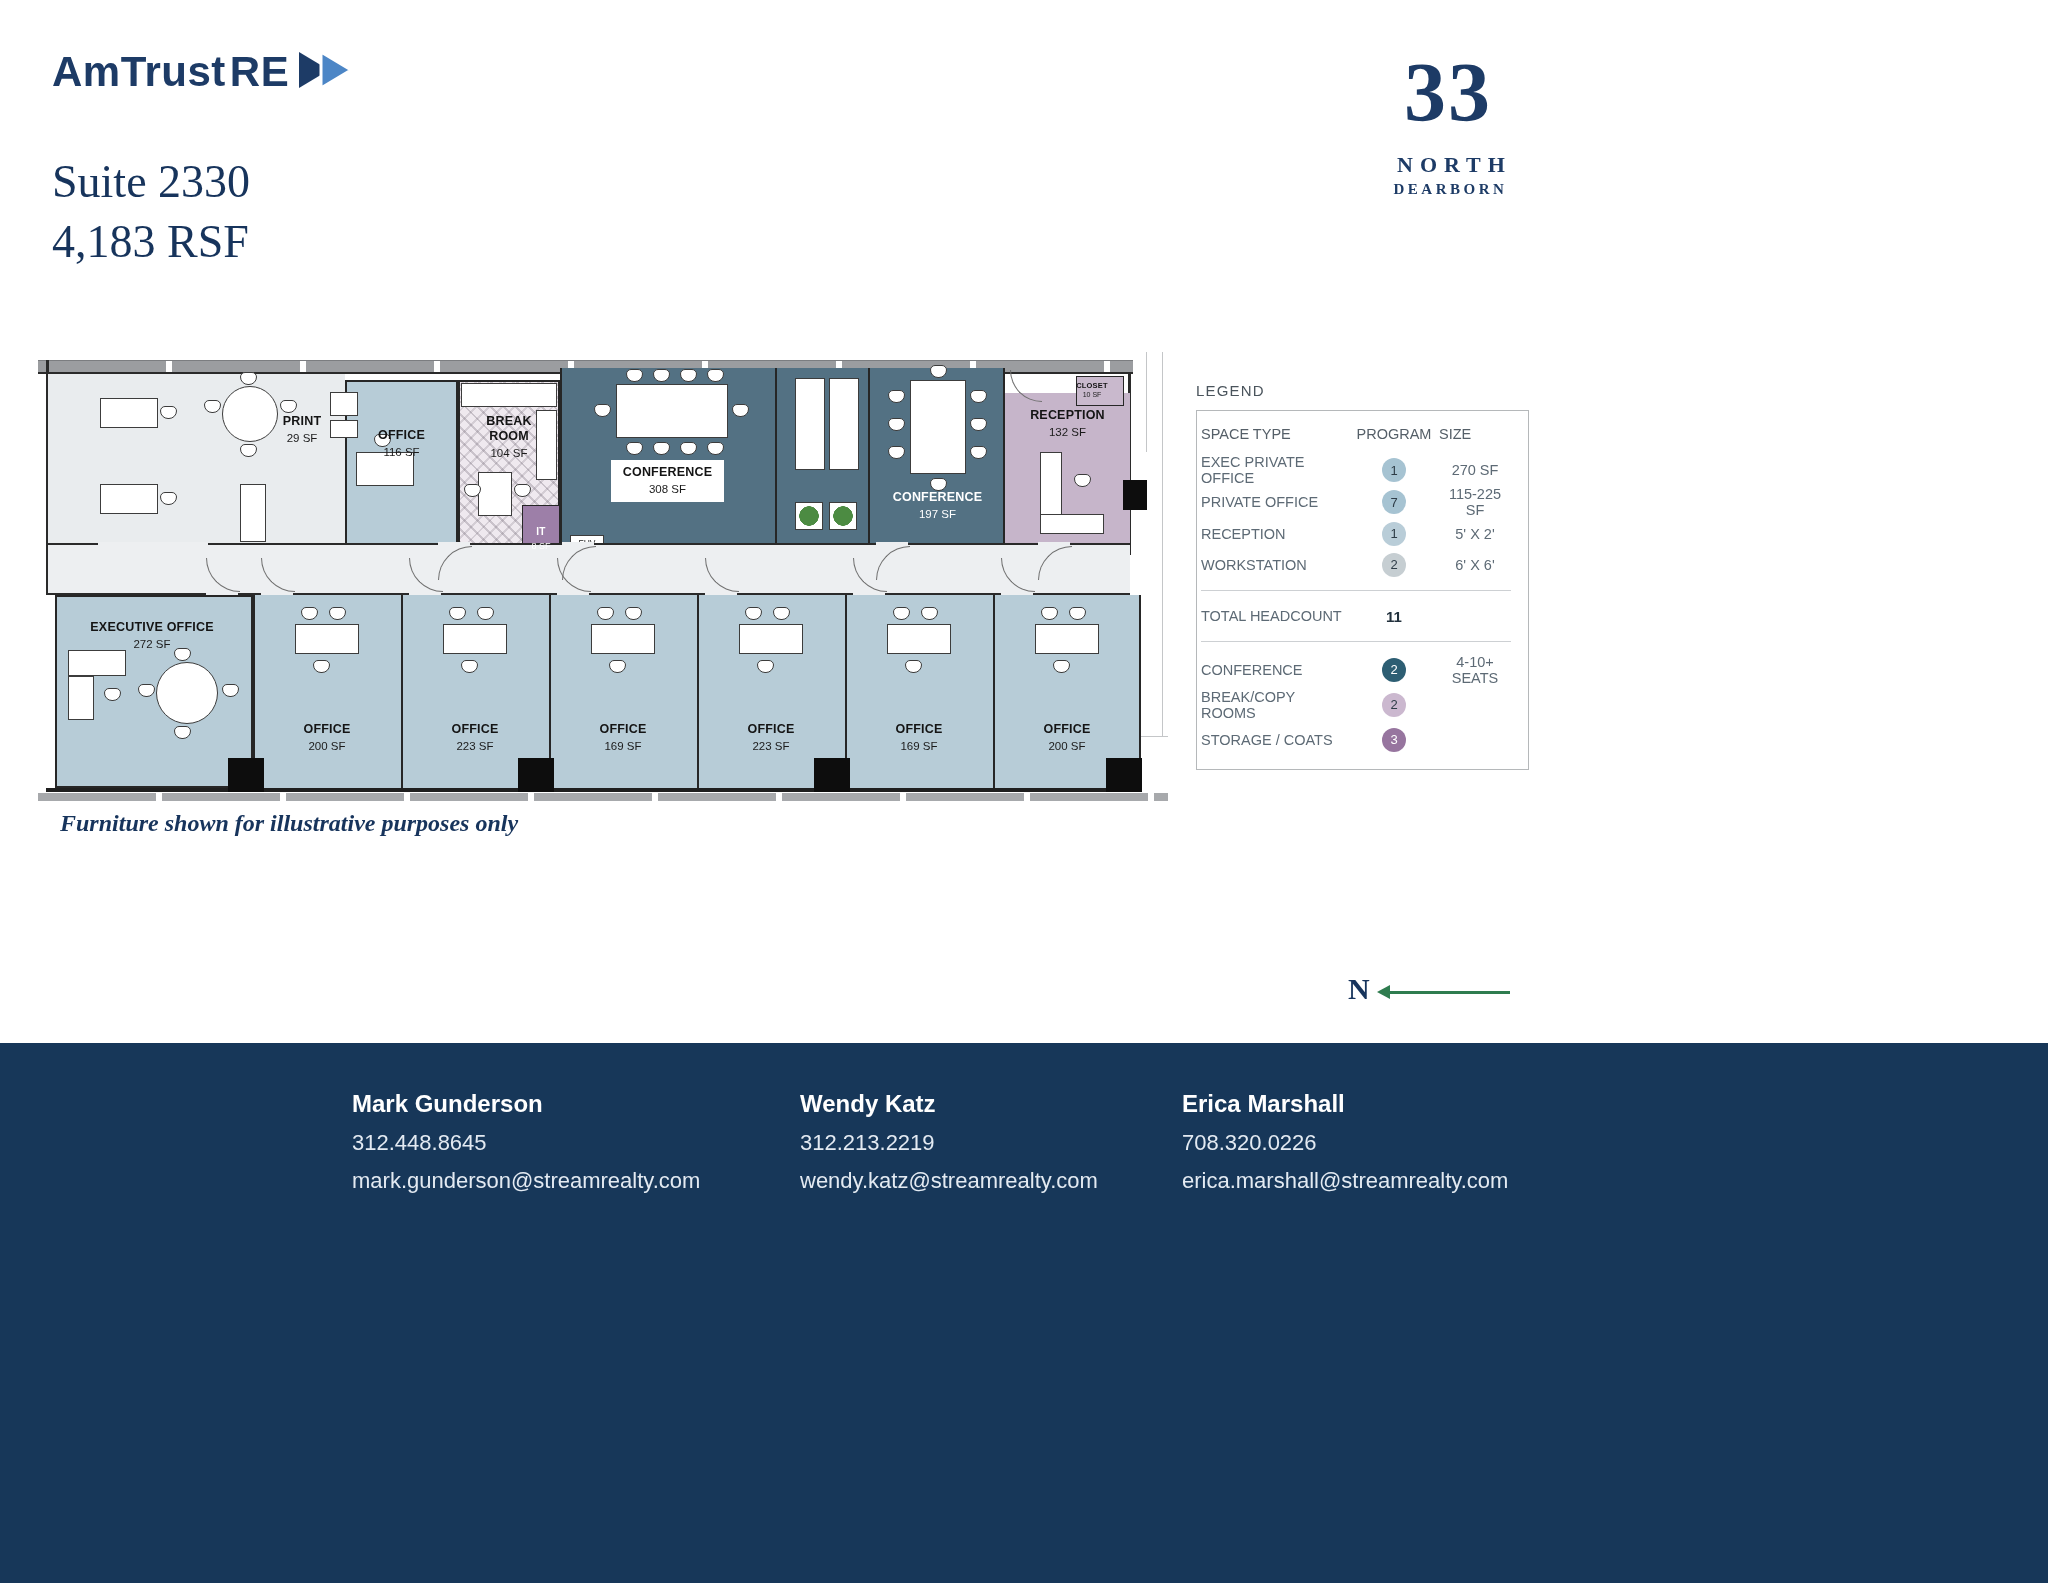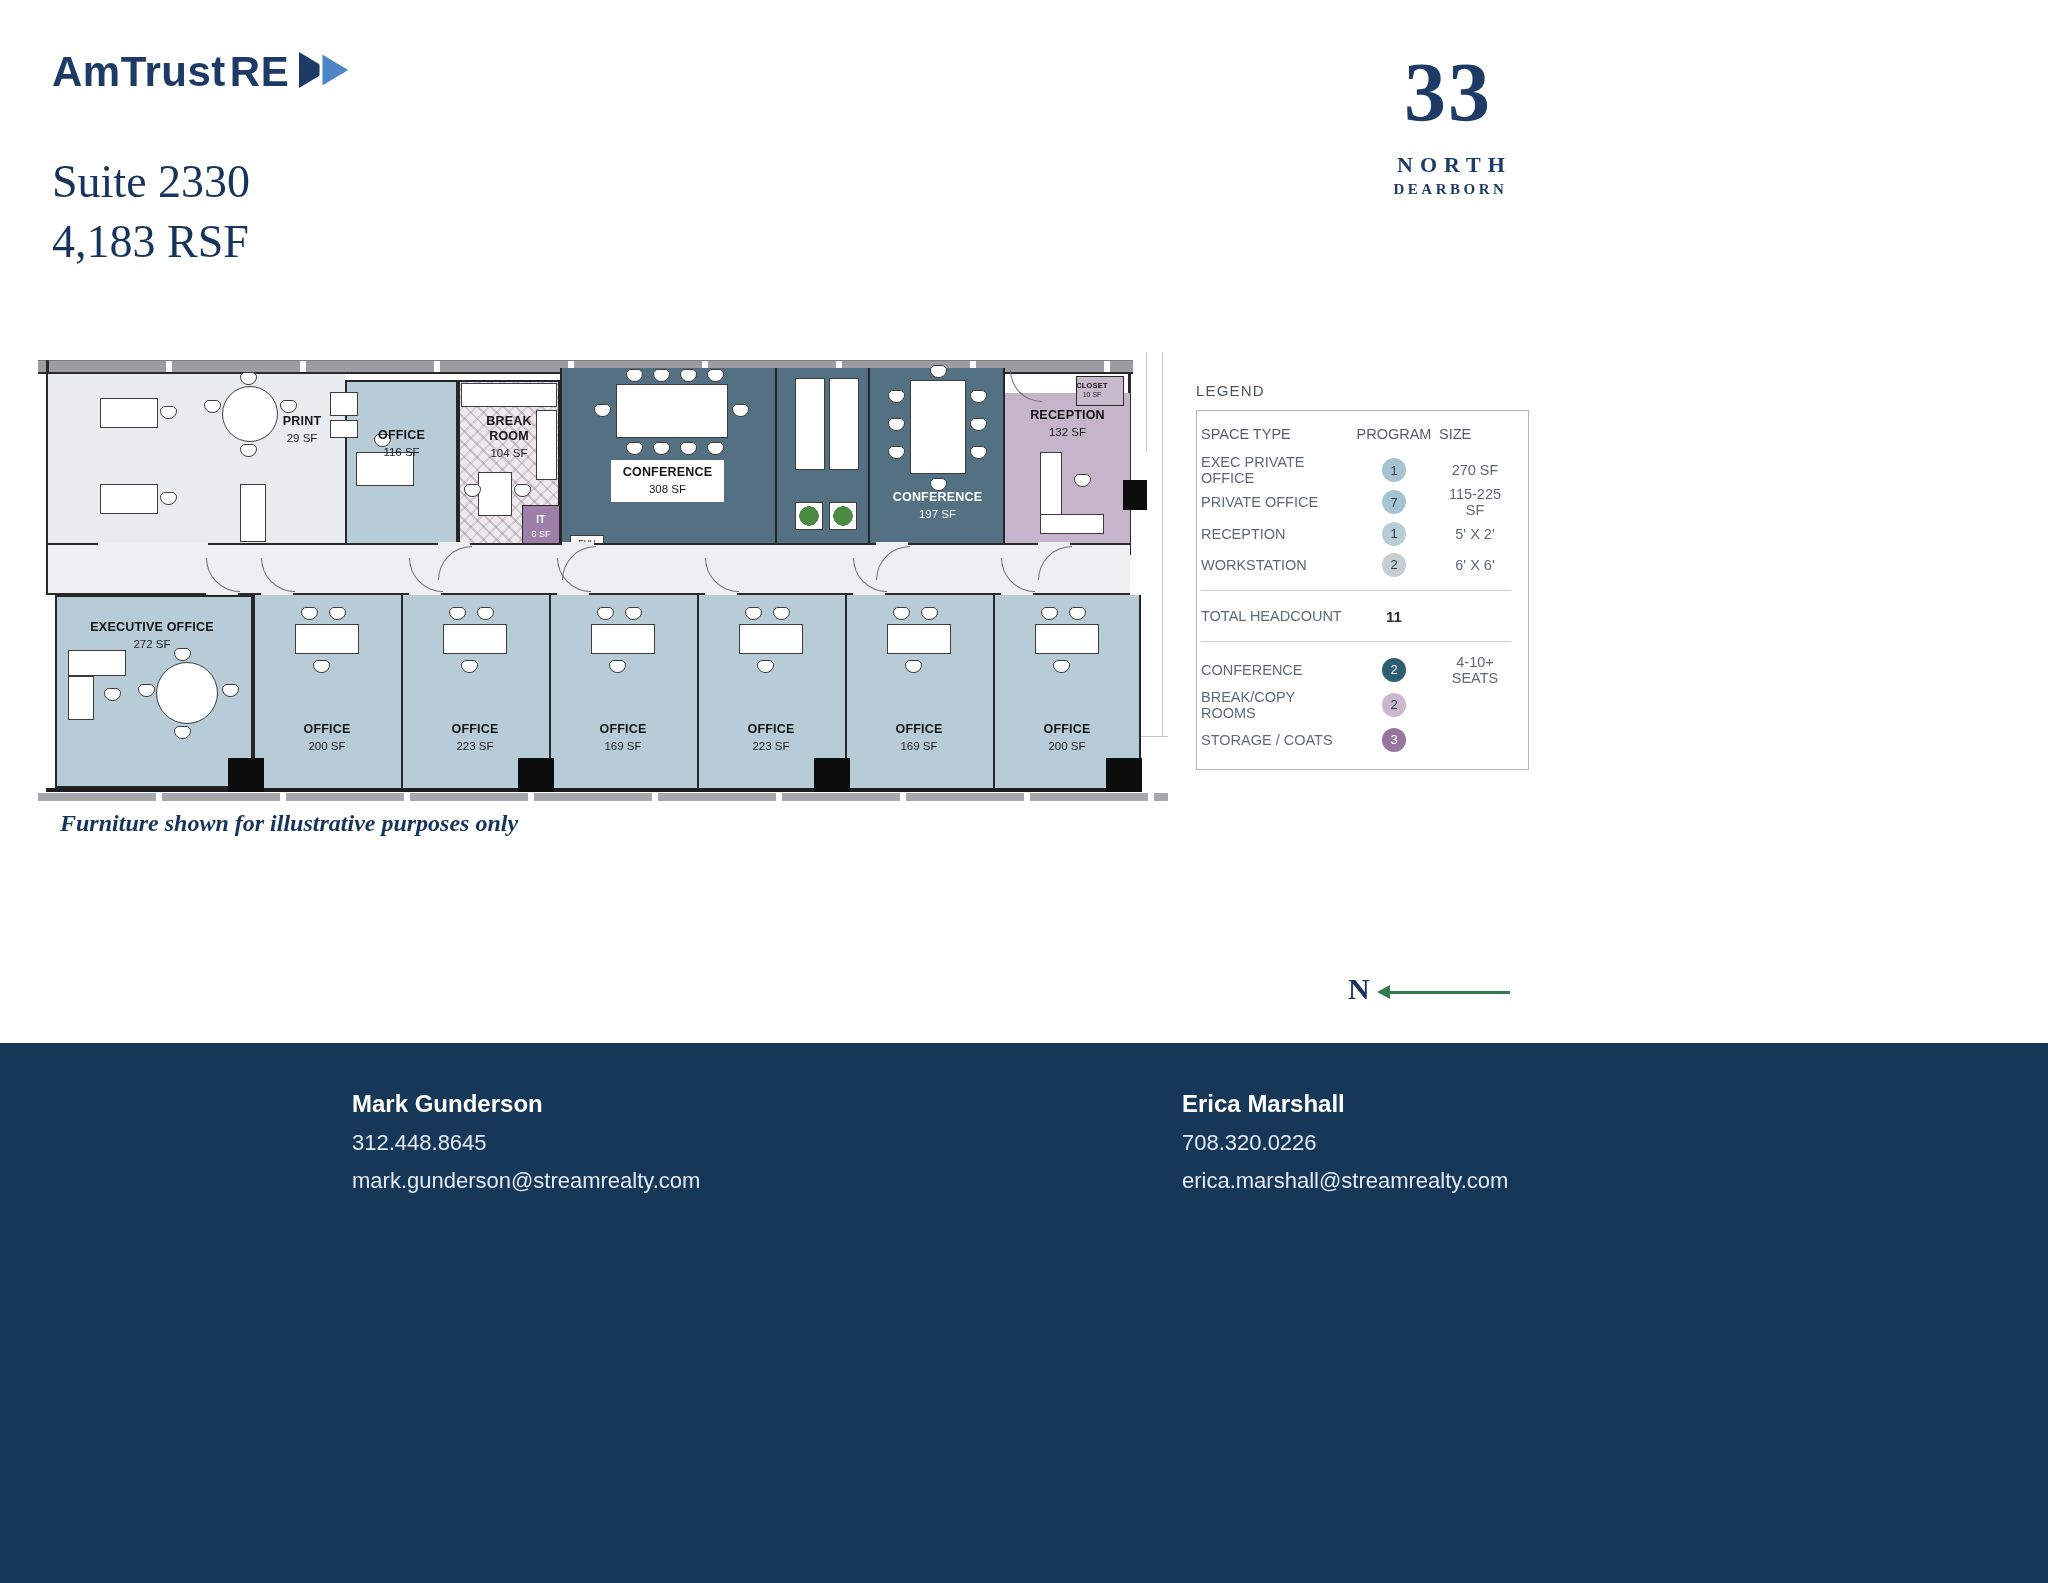--- a/index.html
+++ b/index.html
@@ -264,21 +264,21 @@
       <span class="rs">29 SF</span>
     </div>
   <div class="rlabel" style="left:307px;top:76px;width:113px">
       <span class="rn">OFFICE</span>
       <span class="rs">116 SF</span>
     </div>
   <div class="rlabel" style="left:440px;top:62px;width:62px">
       <span class="rn">BREAK ROOM</span>
       <span class="rs">104 SF</span>
     </div>
-  <div class="rlabel light small" style="left:484px;top:160px;width:38px">
+  <div class="rlabel light small" style="left:484px;top:172px;width:38px">
       <span class="rn">IT</span>
       <span class="rs">8 SF</span>
     </div>
   <div class="rlabel" style="left:522px;top:108px;width:215px"><span class="pillbg"><span class="rn">CONFERENCE</span><span class="rs">308 SF</span></span></div>
   <div class="rlabel light" style="left:832px;top:138px;width:135px">
       <span class="rn">CONFERENCE</span>
       <span class="rs">197 SF</span>
     </div>
   <div class="rlabel" style="left:967px;top:56px;width:125px">
       <span class="rn">RECEPTION</span>
@@ -388,18 +388,23 @@
 <div class="north-n">N</div>
 <div class="nline"></div>
 <div class="nhead"></div>
 
 <div class="footer">
   <div class="contact" style="left:352px">
     <div class="cname">Mark Gunderson</div>
     <div class="cphone">312.448.8645</div>
     <div class="cemail">mark.gunderson@streamrealty.com</div>
   </div>
+  <div class="contact" style="left:800px">
+    <div class="cname">Wendy Katz</div>
+    <div class="cphone">312.213.2219</div>
+    <div class="cemail">wendy.katz@streamrealty.com</div>
+  </div>
   <div class="contact" style="left:1182px">
     <div class="cname">Erica Marshall</div>
     <div class="cphone">708.320.0226</div>
     <div class="cemail">erica.marshall@streamrealty.com</div>
   </div>
 </div>
 
 </body></html>

